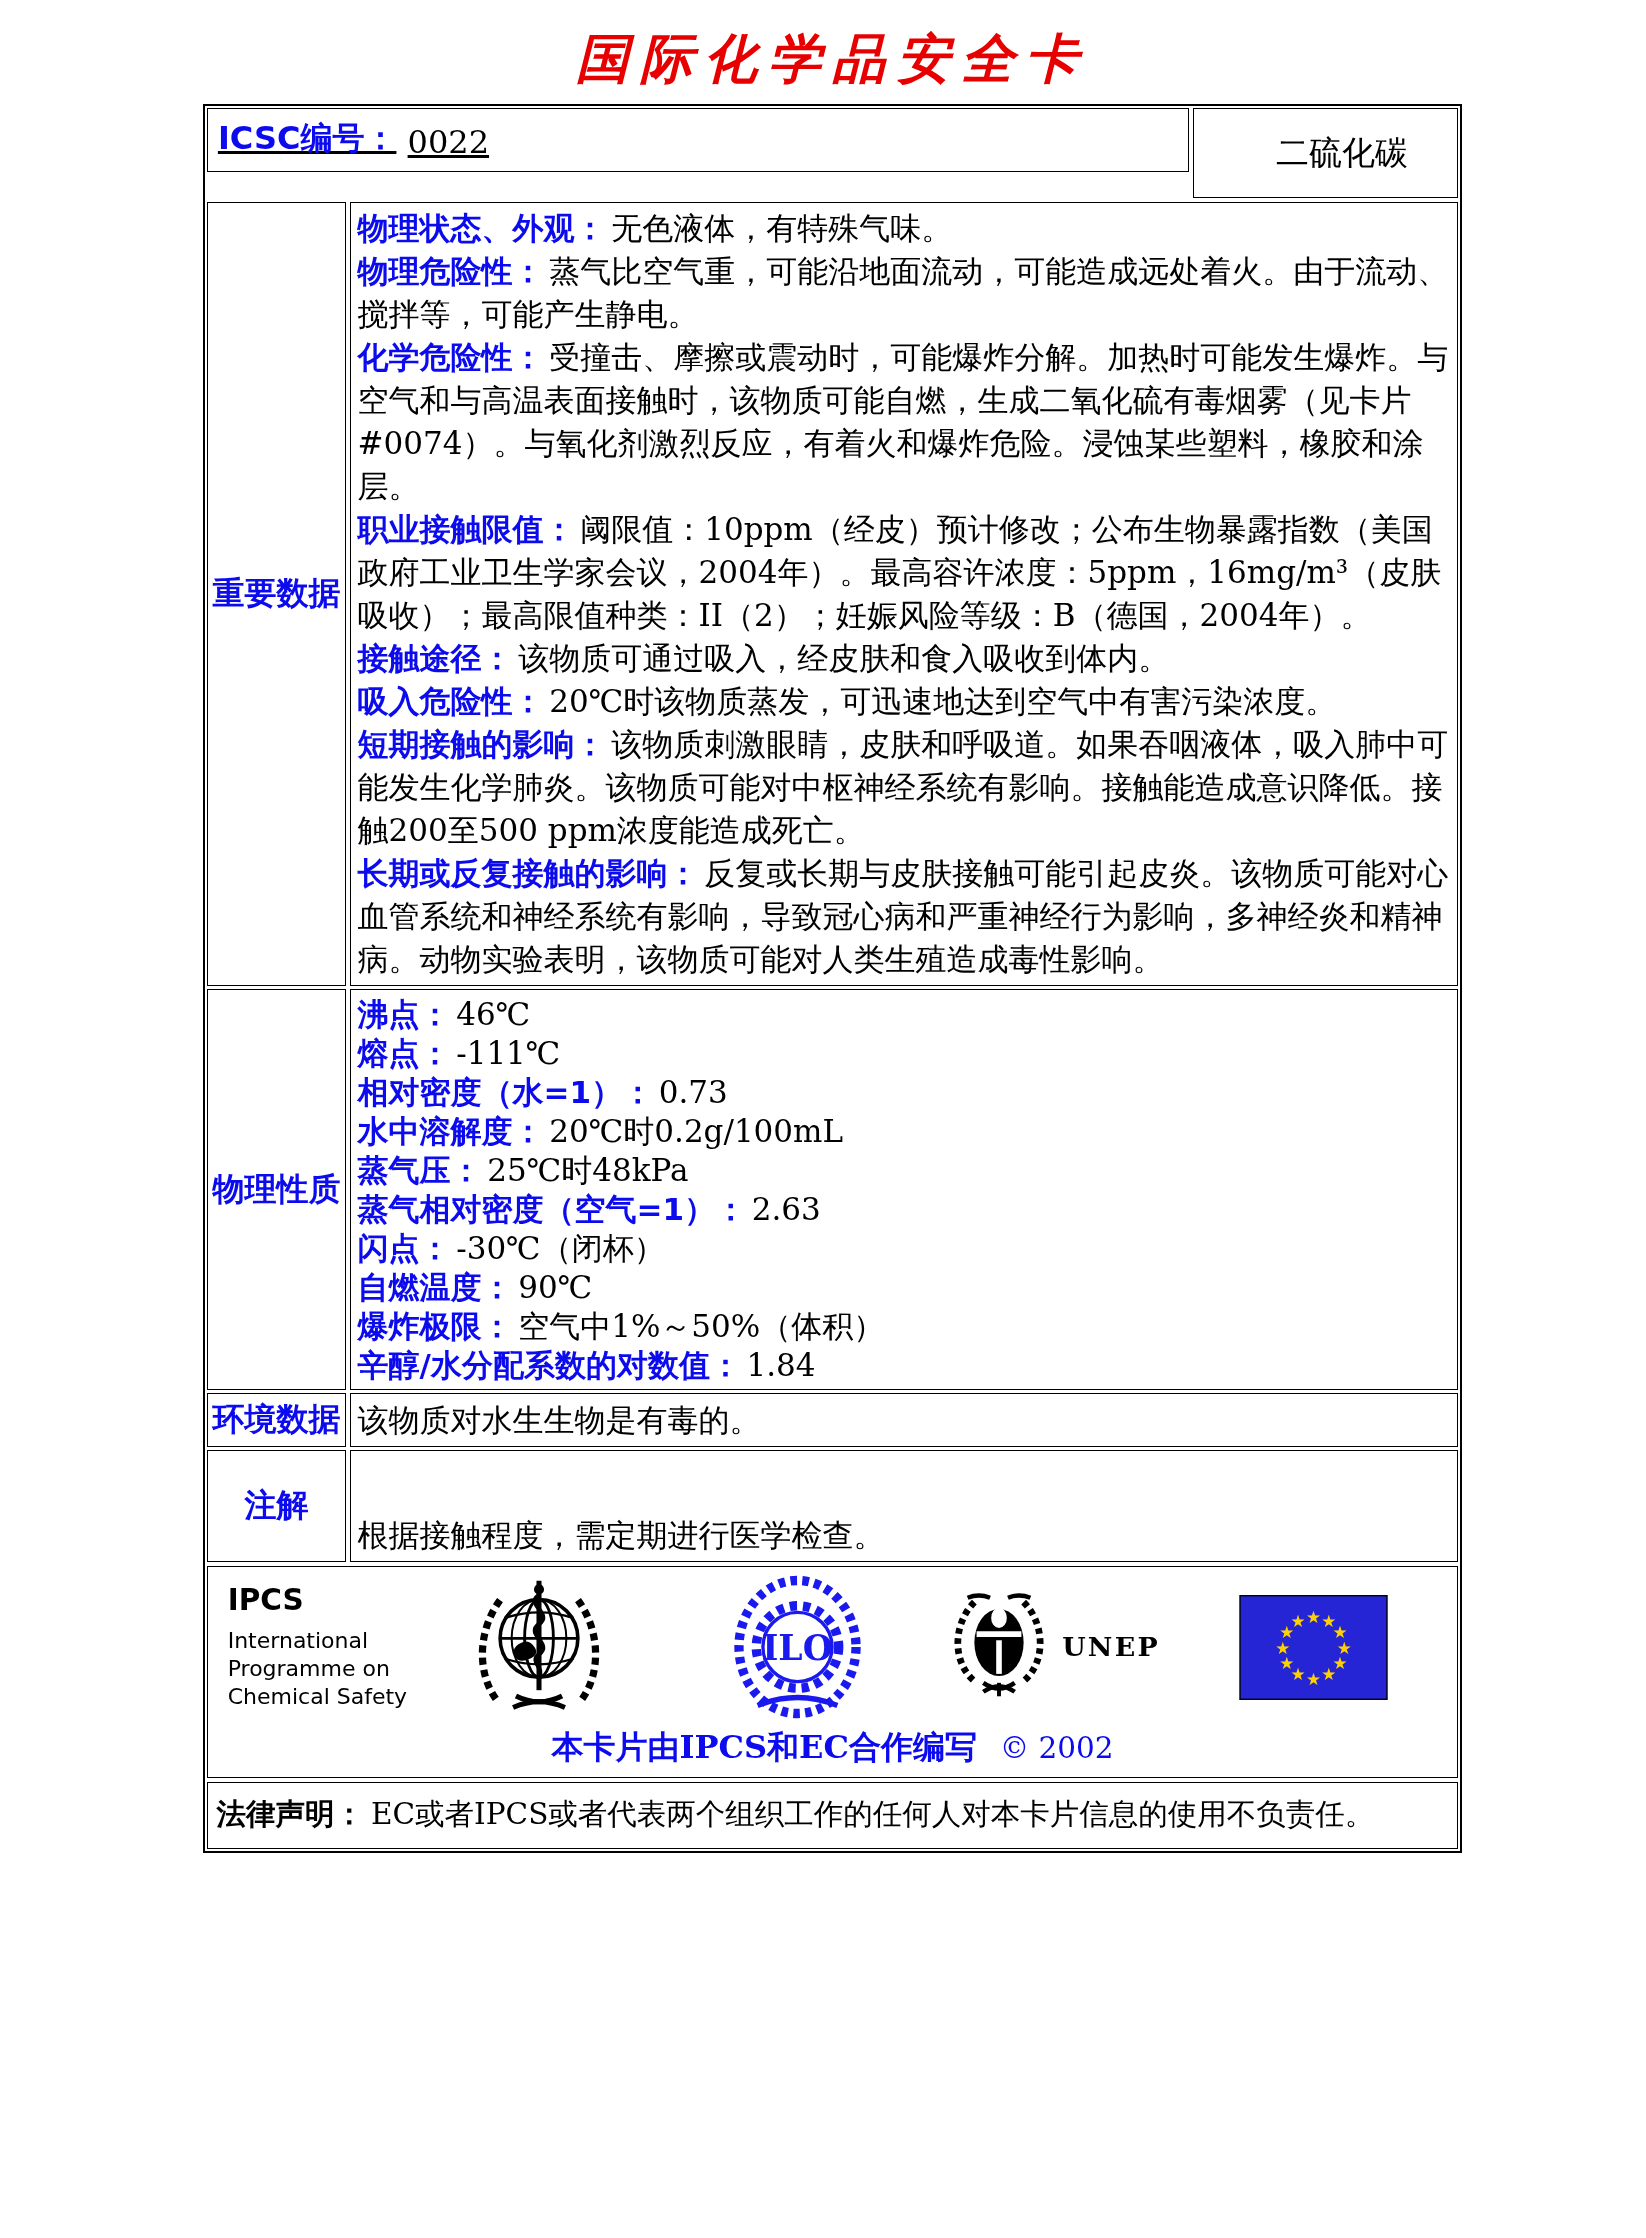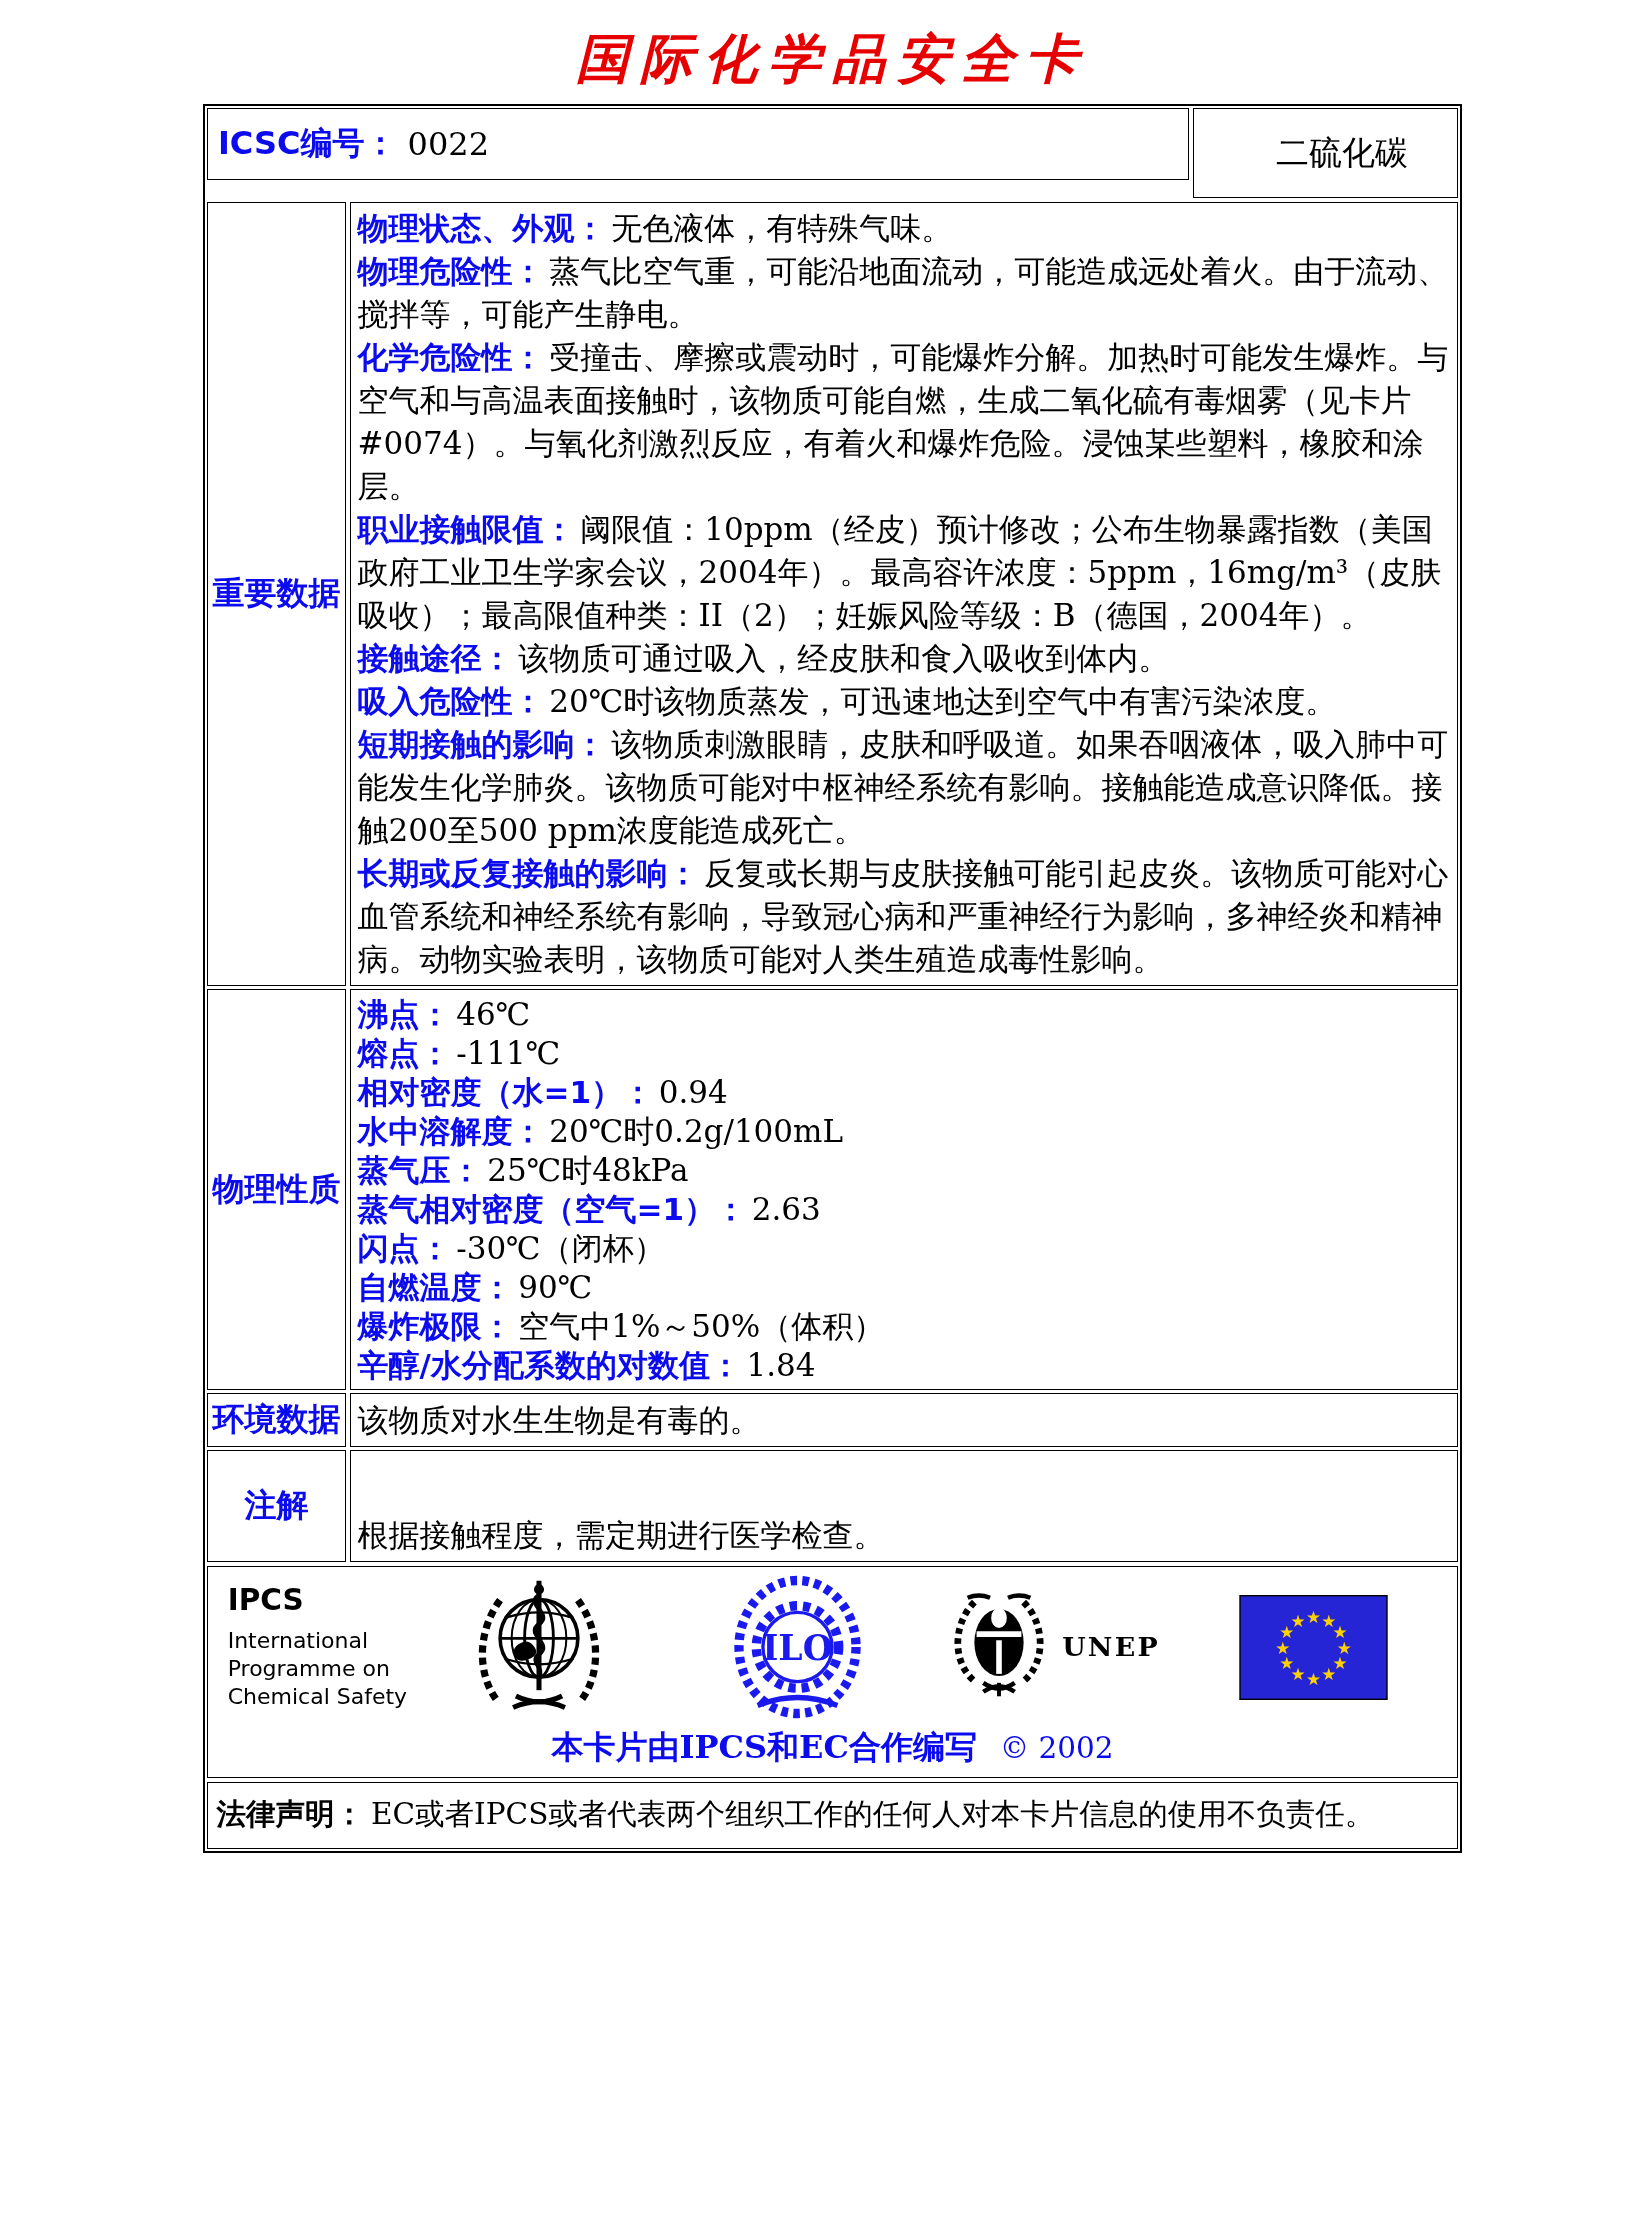--- a/index.html
+++ b/index.html
@@ -4,21 +4,21 @@
 <style>
   html,body{margin:0;padding:0;background:#ffffff;}
   body{width:1647px;height:2239px;position:relative;font-family:"DejaVu Serif","Liberation Serif",serif;color:#000;}
   .page-title{position:absolute;left:203px;top:24px;width:1259px;text-align:center;
     font-family:"DejaVu Sans","Liberation Sans",sans-serif;font-weight:bold;
     font-size:53px;letter-spacing:11.2px;color:#e60000;font-style:italic;}
   .tbl{position:absolute;left:203px;top:104px;width:1259px;border:2.8px solid #000;
     padding:2.1px;display:flex;flex-direction:column;gap:3.5px;box-sizing:border-box;background:#fff;}
   .row{display:flex;gap:3.5px;}
   .cell{border:1.4px solid #000;box-sizing:border-box;background:#fff;}
-  .hdr-left{flex:1;display:flex;align-items:center;padding:9.8px 7px 9.8px 9.8px;height:72px;}
+  .hdr-left{flex:1;display:flex;align-items:flex-end;padding:9.8px 7px 9.8px 9.8px;height:64px;text-decoration:underline;}
   .hdr-right{width:265px;display:flex;align-items:center;justify-content:flex-end;
     padding-right:49px;height:90px;font-size:33px;}
   .blue-label{font-family:"DejaVu Sans","Liberation Sans",sans-serif;font-weight:bold;color:#0b0bee;}
   .hdr-left .blue-label{font-size:32px;margin-right:11.2px;}
   .hdr-num{font-size:32px;}
   .lblcell{width:139px;display:flex;align-items:center;justify-content:center;
     font-family:"DejaVu Sans","Liberation Sans",sans-serif;font-weight:bold;
     font-size:32px;color:#0b0bee;text-align:center;}
   .content{flex:1;padding:4.2px 7px 4.2px 7px;font-size:31px;}
   .content p{margin:0;line-height:43px;}
@@ -81,21 +81,21 @@
   </div>
 
   <div class="row">
     <div class="cell lblcell">物理性质</div>
     <div class="cell content phys">
 
         <p><span class="lbl">沸点：</span><span>46℃</span></p>
 
         <p><span class="lbl">熔点：</span><span>-111℃</span></p>
 
-        <p><span class="lbl">相对密度（水=1）：</span><span>0.94</span></p>
+        <p><span class="lbl">相对密度（水=1）：</span><span>0.73</span></p>
 
         <p><span class="lbl">水中溶解度：</span><span>20℃时0.2g/100mL</span></p>
 
         <p><span class="lbl">蒸气压：</span><span>25℃时48kPa</span></p>
 
         <p><span class="lbl">蒸气相对密度（空气=1）：</span><span>2.63</span></p>
 
         <p><span class="lbl">闪点：</span><span>-30℃（闭杯）</span></p>
 
         <p><span class="lbl">自燃温度：</span><span>90℃</span></p>

